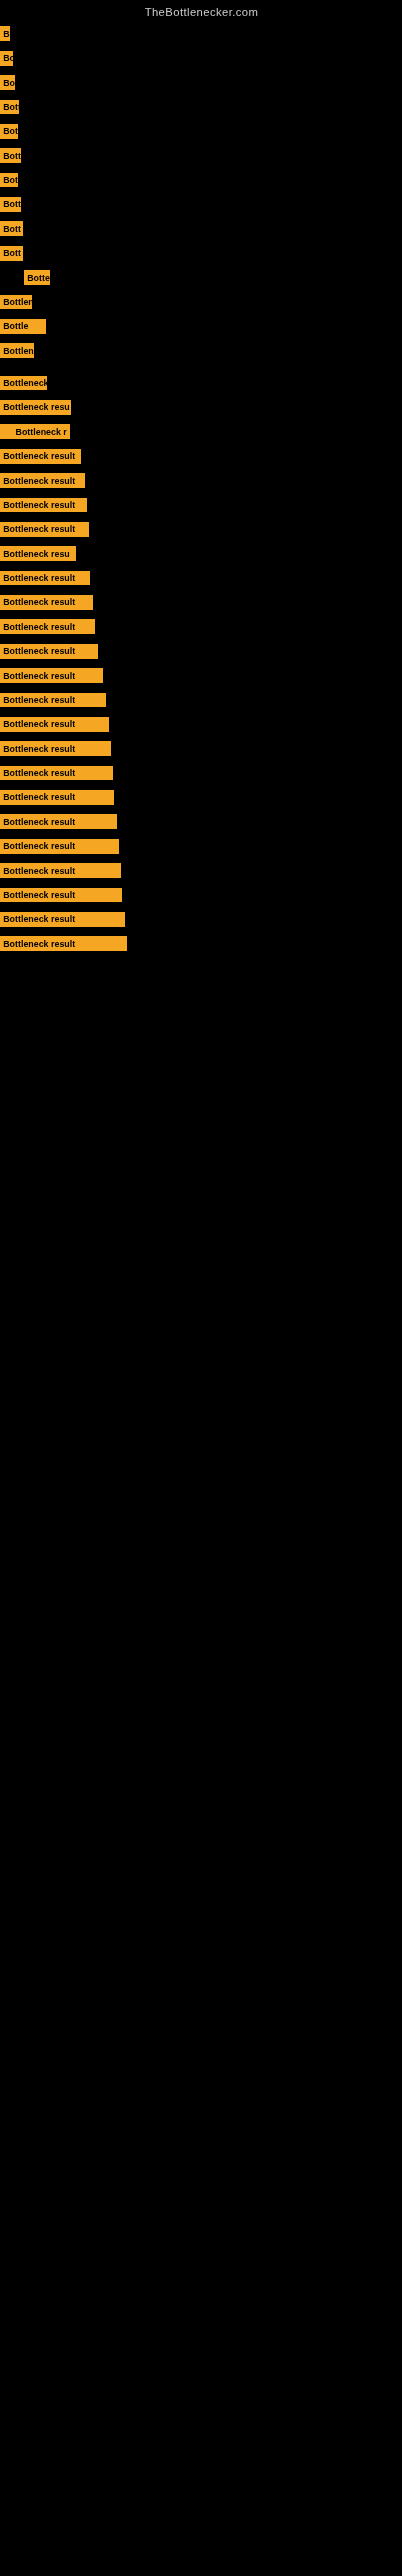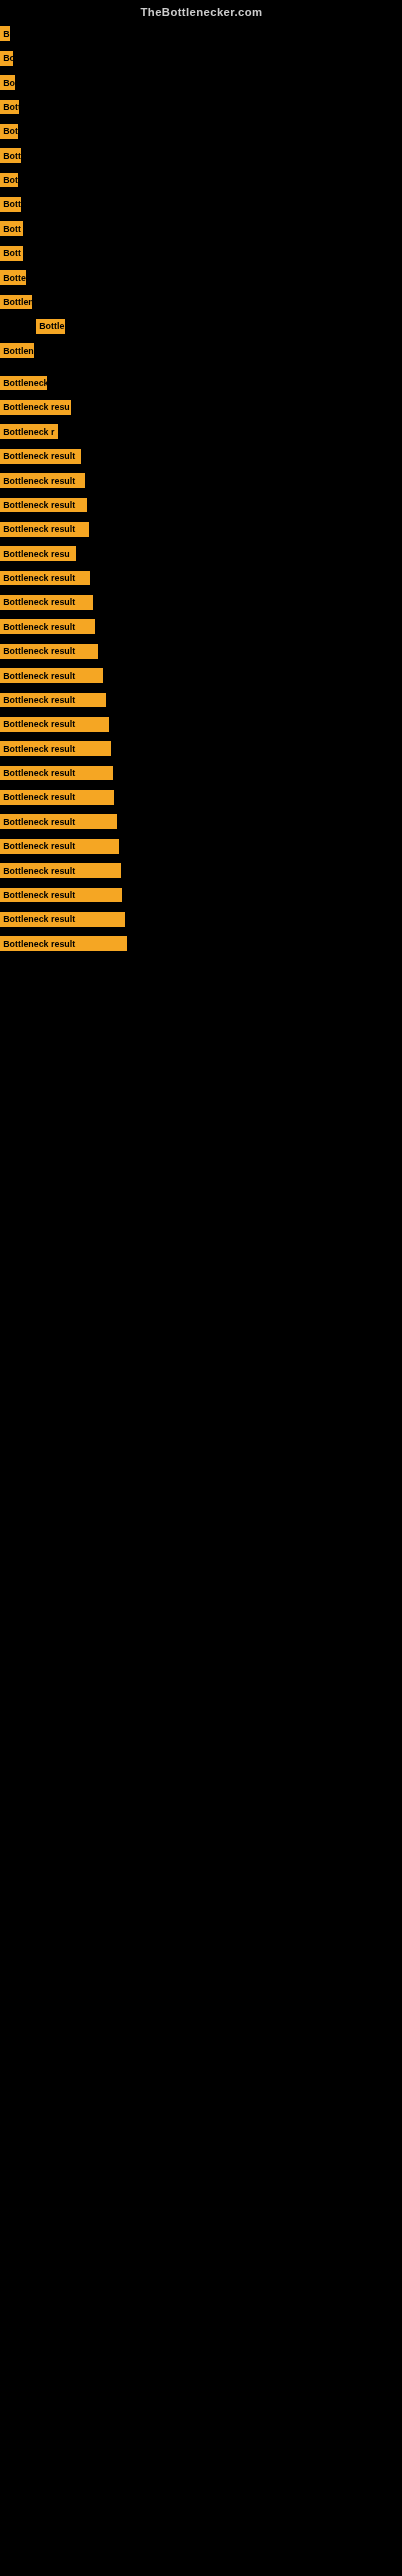--- a/index.html
+++ b/index.html
@@ -13,21 +13,20 @@
       min-height: 2576px;
       font-family: Arial, sans-serif;
       position: relative;
     }
     .site-title {
       color: #ccc;
       font-size: 11.3px;
       text-align: center;
       padding: 6.4px 0 3.2px 0;
       letter-spacing: 0.4px;
-      font-weight: bold;
     }
     .bar-row {
       display: flex;
       align-items: center;
       margin-bottom: 0px;
       padding: 4.8px 0 4.8px 0;
     }
     .bar-label {
       background-color: #f5a623;
       color: #000;
@@ -70,39 +69,39 @@
     <div class="bar-row">
       <span class="bar-label" style="width: 21px;">Bott</span>
     </div>
     <div class="bar-row">
       <span class="bar-label" style="width: 22.5px;">Bott</span>
     </div>
     <div class="bar-row">
       <span class="bar-label" style="width: 22.5px;">Bott</span>
     </div>
     <div class="bar-row">
-      <span class="bar-label" style="width: 26px;">Botte</span>
+      <span class="bar-label" style="width: 26px; margin-left: 24px;">Botte</span>
     </div>
     <div class="bar-row">
       <span class="bar-label" style="width: 32px;">Bottlen</span>
     </div>
     <div class="bar-row">
-      <span class="bar-label" style="width: 29px; margin-left: 36px;">Bottle</span>
+      <span class="bar-label" style="width: 46px;">Bottle</span>
     </div>
     <div class="bar-row">
       <span class="bar-label" style="width: 34px;">Bottlen</span>
     </div>
     <div class="bar-row">
       <span class="bar-label" style="width: 47px; margin-top: 8px;">Bottleneck</span>
     </div>
     <div class="bar-row">
       <span class="bar-label" style="width: 71px;">Bottleneck resu</span>
     </div>
     <div class="bar-row">
-      <span class="bar-label" style="width: 58px;">Bottleneck r</span>
+      <span class="bar-label" style="width: 70px; text-align: right;">Bottleneck r</span>
     </div>
     <div class="bar-row">
       <span class="bar-label" style="width: 81px;">Bottleneck result</span>
     </div>
     <div class="bar-row">
       <span class="bar-label" style="width: 85px;">Bottleneck result</span>
     </div>
     <div class="bar-row">
       <span class="bar-label" style="width: 87px;">Bottleneck result</span>
     </div>

